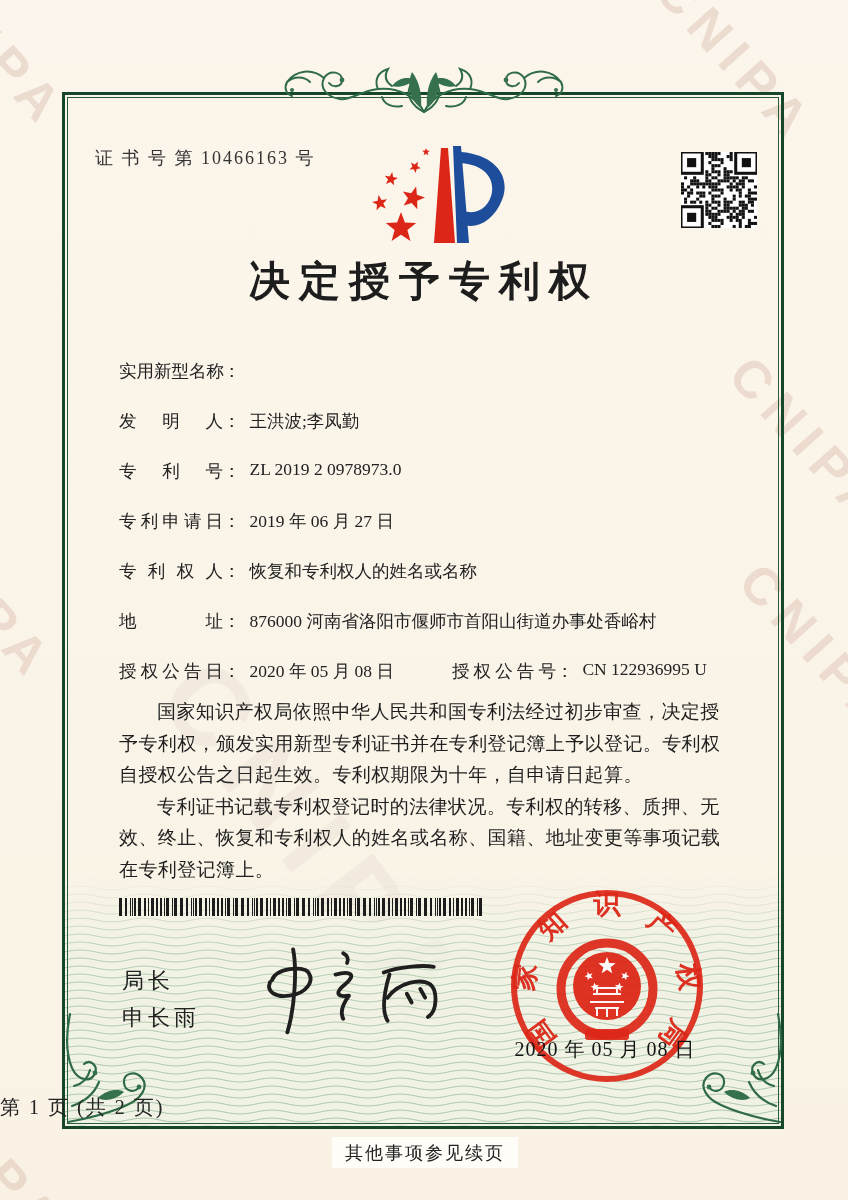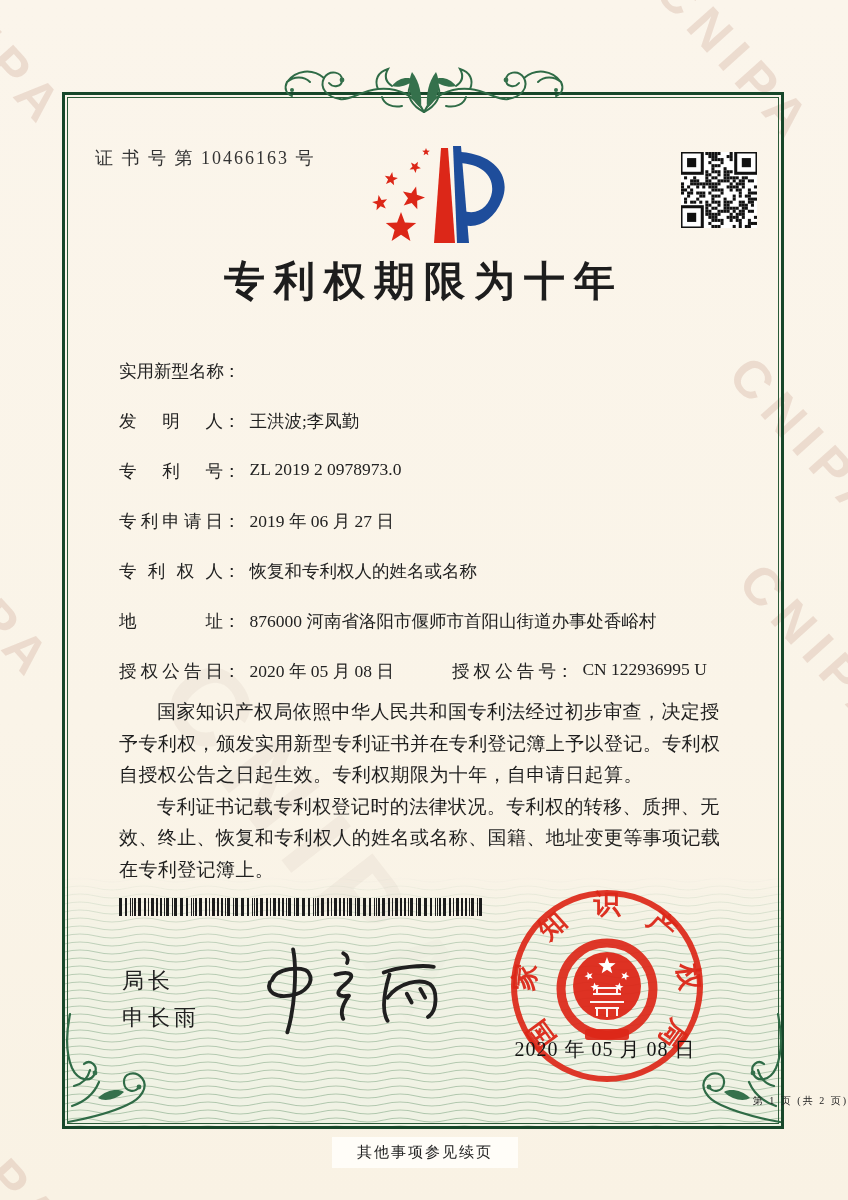--- a/index.html
+++ b/index.html
@@ -22,24 +22,24 @@
        white-space:nowrap;z-index:2;}
   .jlabel{display:inline-flex;justify-content:space-between;width:104px;}
   .colon{margin-right:9px;}
   .paras{left:119px;top:696px;width:614px;font-size:19px;line-height:31.5px;
          color:#1f1f1f;z-index:2;}
   .paras p{margin:0;text-indent:2em;letter-spacing:0.4px;}
   .officer{left:122px;font-family:"Liberation Sans",sans-serif;font-size:22px;
            letter-spacing:4px;color:#222;z-index:3;}
   .seal-date{left:505px;top:1036px;width:200px;text-align:center;font-size:20px;
              letter-spacing:1px;color:#141414;z-index:4;}
-  .page-foot{left:0;right:0;top:1094px;text-align:right;font-size:10px;
+  .page-foot{left:0;right:0;top:1094px;text-align:left;font-size:20px;
              letter-spacing:2px;color:#222;z-index:3;}
   .note-box{left:332px;top:1137px;width:186px;height:31px;background:#fffdf8;
-            display:flex;align-items:center;justify-content:center;font-size:15px;
+            display:flex;align-items:center;justify-content:center;font-size:18px;
             letter-spacing:2px;color:#222;z-index:3;}
   svg{display:block;}
 </style>
 </head>
 <body>
 
 <div class="page">
 
   <div class="wm" style="left:-60px;top:-55px;">CNIPA</div>
   <div class="wm" style="left:688px;top:-40px;">CNIPA</div>
@@ -356,21 +356,21 @@
       <rect x="63" y="72" width="3" height="3" fill="#111"></rect>
       <rect x="66" y="72" width="3" height="3" fill="#111"></rect>
       <rect x="0" y="0" width="21" height="21" fill="none" stroke="#111" stroke-width="3"></rect>
       <rect x="6" y="6" width="9" height="9" fill="#111"></rect>
       <rect x="54" y="0" width="21" height="21" fill="none" stroke="#111" stroke-width="3"></rect>
       <rect x="60" y="6" width="9" height="9" fill="#111"></rect>
       <rect x="0" y="54" width="21" height="21" fill="none" stroke="#111" stroke-width="3"></rect>
       <rect x="6" y="60" width="9" height="9" fill="#111"></rect>
     </svg>
 
-  <div class="abs z2 title">专利权期限为十年</div>
+  <div class="abs z2 title">决定授予专利权</div>
 
   <div class="row" style="top:359px;">
     <span class="jlabel">
         <span>实</span>
         <span>用</span>
         <span>新</span>
         <span>型</span>
         <span>名</span>
         <span>称</span>
       </span>

